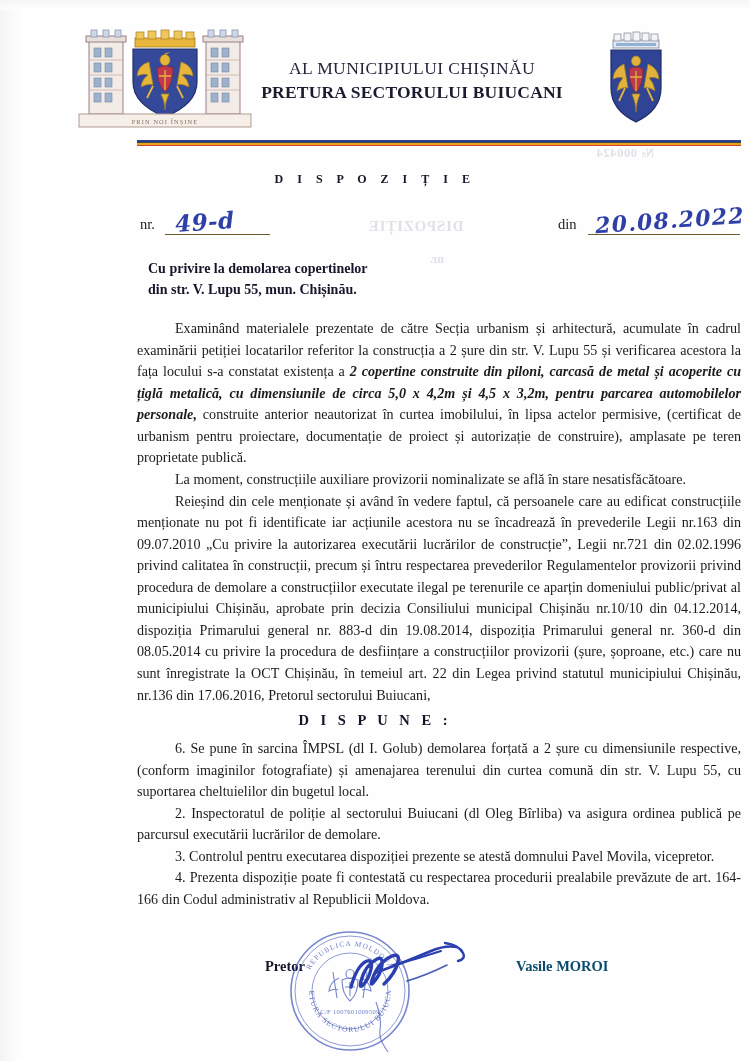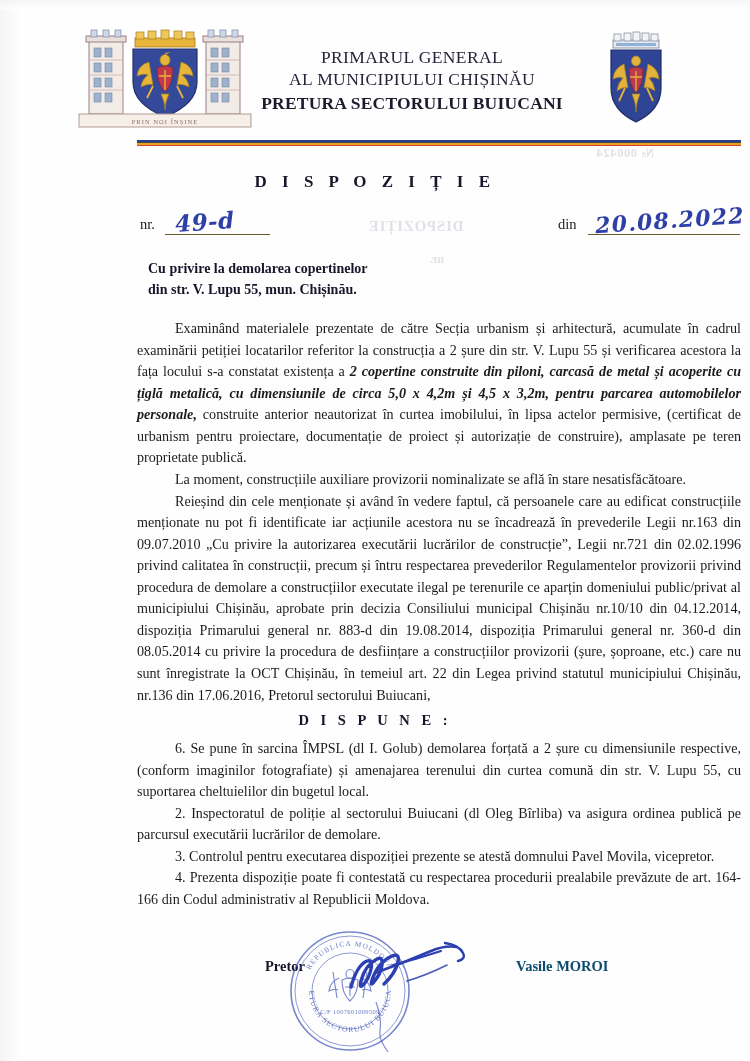--- a/index.html
+++ b/index.html
@@ -92,21 +92,21 @@
   }
   .ghost-num  { left: 596px; top: 146px; font-size: 12.5px; letter-spacing: .6px; }
   .ghost-disp { left: 368px; top: 218px; font-size: 15px; letter-spacing: .8px; }
   .ghost-nr   { left: 430px; top: 252px; font-size: 12px; }
 
   
   .doc-title {
     position: absolute;
     left: 0; top: 172px; width: 750px;
     text-align: center;
-    font-size: 17px;
+    font-size: 12px;
     font-weight: bold;
     letter-spacing: 5.5px;
     color: #17172b;
   }
 
   
   .numdate {
     position: absolute;
     left: 140px; top: 208px; width: 600px;
     height: 30px;
@@ -298,21 +298,20 @@
       <path d="M82 44 q8 -4 16 0 q0 16 -8 24 q-8 -8 -8 -24 z" fill="#c0384a" stroke="#8d2331" stroke-width=".7"></path>
       <path d="M90 46 v20 M84 52 h12" stroke="#e6b53a" stroke-width="1.4"></path>
       <path d="M86 70 q4 8 4 16 q0 -8 4 -16 z" fill="#e6b53a" stroke="#a8801c" stroke-width=".7"></path>
       <path d="M78 62 l-6 12 M102 62 l6 12" stroke="#e6b53a" stroke-width="1.8"></path>
 
       <rect x="4" y="90" width="172" height="13" fill="#f6efe8" stroke="#b09a92" stroke-width="1"></rect>
       <text x="90" y="99.5" font-family="Liberation Serif, serif" font-size="6.4" fill="#8a6f68" text-anchor="middle" letter-spacing="1.1">PRIN NOI ÎNȘINE</text>
     </svg>
 
     <div class="header-titles">
-      <div class="ht-line1">PRIMARUL GENERAL</div>
       <div class="ht-line2">AL MUNICIPIULUI CHIȘINĂU</div>
       <div class="ht-line3">PRETURA SECTORULUI BUIUCANI</div>
     </div>
 
     <svg class="emblem-right" viewBox="0 0 78 104">
       <g>
         <rect x="16" y="14" width="46" height="8" fill="#e6e9ef" stroke="#7d8596" stroke-width=".8"></rect>
         <rect x="17" y="8" width="7" height="7" fill="#f2f4f8" stroke="#7d8596" stroke-width=".7"></rect>
         <rect x="27" y="7" width="7" height="8" fill="#f2f4f8" stroke="#7d8596" stroke-width=".7"></rect>
         <rect x="36" y="6" width="7" height="9" fill="#f2f4f8" stroke="#7d8596" stroke-width=".7"></rect>

